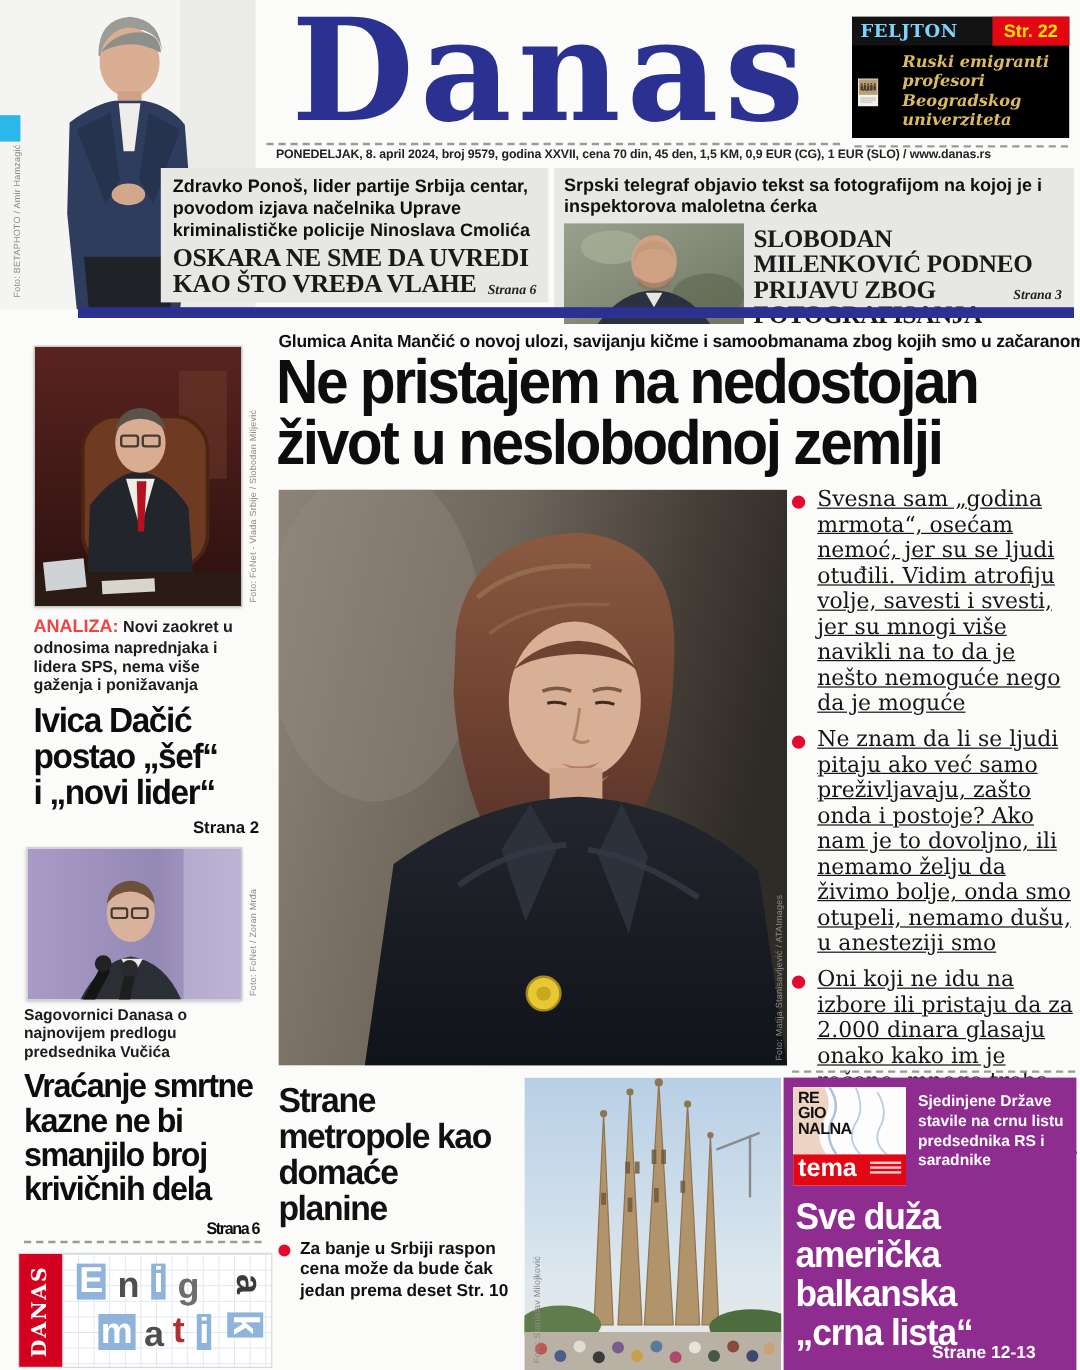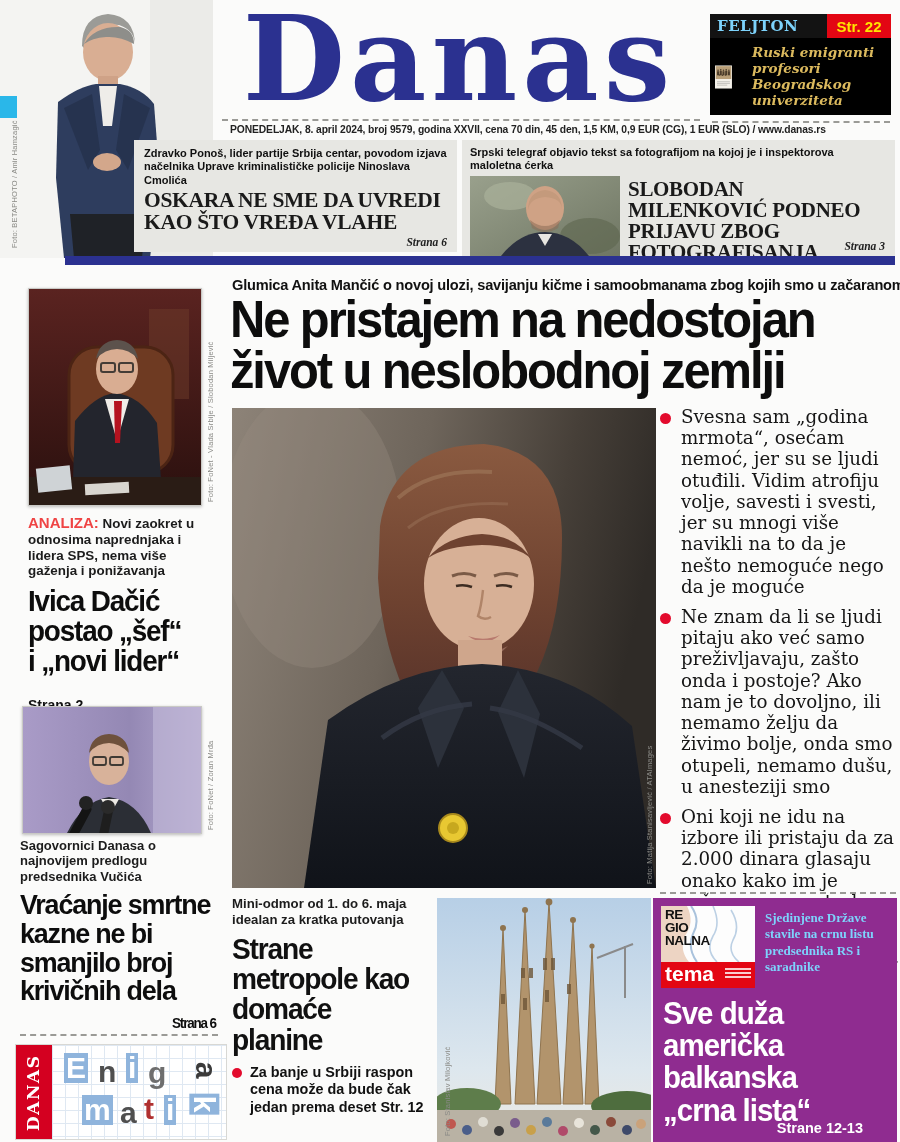--- a/index.html
+++ b/index.html
@@ -16,52 +16,52 @@
   #feljton .hdr{display:flex;height:24px;align-items:center;background:#131313;}
   #feljton .hdr .lbl{flex:1;color:#7dd3fc;font-family:"DejaVu Serif",serif;font-weight:bold;
                      font-size:15px;padding-left:7px;letter-spacing:0.5px;}
   #feljton .hdr .pg{width:64px;height:100%;background:#e30613;color:#ffe400;font-weight:bold;
                     font-size:15px;display:flex;align-items:center;justify-content:center;}
   #feljton .body{display:flex;padding:5px;gap:20px;}
   #feljton .title{color:#dcba5e;font-family:"DejaVu Serif",serif;font-style:italic;
                   font-weight:bold;font-size:13.5px;line-height:1.18;padding-top:2px;}
   
   .blurb{background:#e7e7e3;}
-  .kick-sm{font-size:11px;font-weight:bold;line-height:1.22;color:#101010;}
+  .kick-sm{font-size:15px;font-weight:bold;line-height:1.22;color:#101010;}
   .blurb h2{margin:3px 0 0 0;font-family:"Liberation Serif",serif;font-weight:bold;
             font-size:21.5px;line-height:1.0;letter-spacing:-0.3px;color:#1a1a1a;}
   .pg-it{font-family:"Liberation Serif",serif;font-style:italic;font-weight:bold;font-size:11.5px;color:#222;}
   #bluebar{background:#2b3190;}
   
   #main-kicker{font-size:14.6px;font-weight:bold;letter-spacing:-0.2px;white-space:nowrap;}
   #main-headline{font-size:52px;font-weight:bold;letter-spacing:-2.2px;line-height:0.99;
                  transform:scaleX(0.94);transform-origin:left top;color:#0d0d0d;}
   
-  #main-bullets{font-family:"DejaVu Serif",serif;font-size:18.3px;line-height:1.16;color:#161616;}
+  #main-bullets{font-family:"DejaVu Serif",serif;font-size:18.3px;line-height:1.16;color:#161616;text-decoration:underline;}
   #main-bullets .b{position:relative;padding-left:21px;margin-bottom:9px;}
   #main-bullets .b::before{content:"";position:absolute;left:0;top:7px;width:11px;height:11px;
                            border-radius:50%;background:#e30b2d;}
   .pages-bold{font-family:"Liberation Sans",sans-serif;font-weight:bold;font-size:15px;float:right;margin-top:3px;}
   
   .lab-red{color:#ef4444;font-weight:bold;font-size:15px;}
   .kick-left{font-size:13.4px;font-weight:bold;line-height:1.18;color:#1c1c1c;}
   .hl-left{font-size:28px;font-weight:bold;letter-spacing:-1.2px;line-height:1.03;
            transform:scaleX(0.96);transform-origin:left top;color:#0d0d0d;}
   .pg-b{font-weight:bold;font-size:14px;}
   .photoframe{border:1px solid #c9c9c5;box-shadow:0 1px 3px rgba(0,0,0,0.25);}
   .vcredit{position:absolute;font-size:7.5px;color:#8a8a86;white-space:nowrap;
            transform:rotate(-90deg);transform-origin:0 0;letter-spacing:0.2px;}
   
   #travel .hl{font-size:29px;font-weight:bold;letter-spacing:-1.2px;line-height:1.04;
               transform:scaleX(0.97);transform-origin:left top;}
   #travel .bullet{position:relative;padding-left:18px;font-size:14.4px;font-weight:bold;line-height:1.22;margin-top:9px;}
   #travel .bullet::before{content:"";position:absolute;left:0;top:4px;width:10px;height:10px;border-radius:50%;background:#e30b2d;}
   
   #regional{background:#8f2c90;}
-  #regional .kick{color:#7dd3fc;font-weight:bold;font-size:13px;line-height:1.25;font-family:Liberation Serif, serif;}
+  #regional .kick{color:#ffffff;font-weight:bold;font-size:13px;line-height:1.25;}
   #regional .hl{color:#fff;font-size:31px;font-weight:bold;letter-spacing:-1px;line-height:1.04;
                 transform:scaleX(0.95);transform-origin:left top;}
   #regional .pgs{color:#fff;font-weight:bold;font-size:14.5px;}
   #reg-logo{background:#fff;}
   #reg-logo .words{position:absolute;left:4px;top:2px;font-size:13.5px;font-weight:bold;
                    line-height:0.98;color:#111;letter-spacing:-0.5px;}
   #reg-logo .tema{position:absolute;left:0;bottom:0;width:100%;height:26px;background:#e30613;
                   color:#fff;font-weight:bold;font-size:21px;line-height:24px;padding-left:4px;box-sizing:border-box;}
   .tinylines i{display:block;height:2px;background:#fff;opacity:.8;margin:2px 0;width:26px;}
   
@@ -256,21 +256,21 @@
 
   <div class="abs" style="left:28px;top:514px;width:188px">
     <div class="kick-left">
       <span class="lab-red">ANALIZA:</span><span> Novi zaokret u odnosima naprednjaka i lidera SPS, nema više gaženja i ponižavanja</span>
     </div>
     <div class="hl-left" style="margin-top:8px;font-size:29px">
       <span style="display:block">Ivica Dačić</span>
       <span style="display:block">postao „šef“</span>
       <span style="display:block">i „novi lider“</span>
     </div>
-    <div class="pg-b" style="text-align:left;margin-top:20px">Strana 2</div>
+    <div class="pg-b" style="text-align:right;margin-top:4px">Strana 2</div>
   </div>
 
   <svg class="abs photoframe" style="left:22px;top:706px" width="178" height="126" viewBox="0 0 178 126">
     <defs>
         <linearGradient id="vbg" x1="0" y1="0" x2="1" y2="0">
       <stop offset="0" stop-color="#a99bc7"></stop>
           <stop offset="0.6" stop-color="#9488b4"></stop>
       <stop offset="1" stop-color="#b4a9cf"></stop>
         </linearGradient>
       </defs>
@@ -311,24 +311,23 @@
       <span class="lt-box" style="left:30px;top:50px">m</span>
       <span class="lt-plain" style="left:68px;top:53px">a</span>
       <span class="lt-plain" style="left:92px;top:49px;color:#b03030">t</span>
       <span class="lt-box" style="left:112px;top:50px">i</span>
       <span class="lt-box lt-rot" style="left:142px;top:44px">k</span>
       <span class="lt-plain lt-rot" style="left:146px;top:10px;color:#3a3a3a">a</span>
     </div>
   </div>
 
   <div id="travel" class="abs" style="left:232px;top:896px;width:202px">
-    <div class="kick-left" style="font-size:13.2px">Mini-odmor od 1. do 6. maja idealan za kratka putovanja</div>
     <div class="hl" style="margin-top:7px">Strane metropole kao domaće planine</div>
     <div class="bullet">
-      <span>Za banje u Srbiji raspon cena može da bude čak jedan prema deset </span><span>Str. 12</span>
+      <span>Za banje u Srbiji raspon cena može da bude čak jedan prema deset </span><span>Str. 10</span>
     </div>
   </div>
 
   <svg class="abs" style="left:437px;top:898px" width="214" height="244" viewBox="0 0 214 244">
     <defs>
         <linearGradient id="sky" x1="0" y1="0" x2="0" y2="1">
       <stop offset="0" stop-color="#b7cfe6"></stop>
           <stop offset="0.7" stop-color="#dde7ee"></stop>
       <stop offset="1" stop-color="#ece9e2"></stop>
         </linearGradient>

